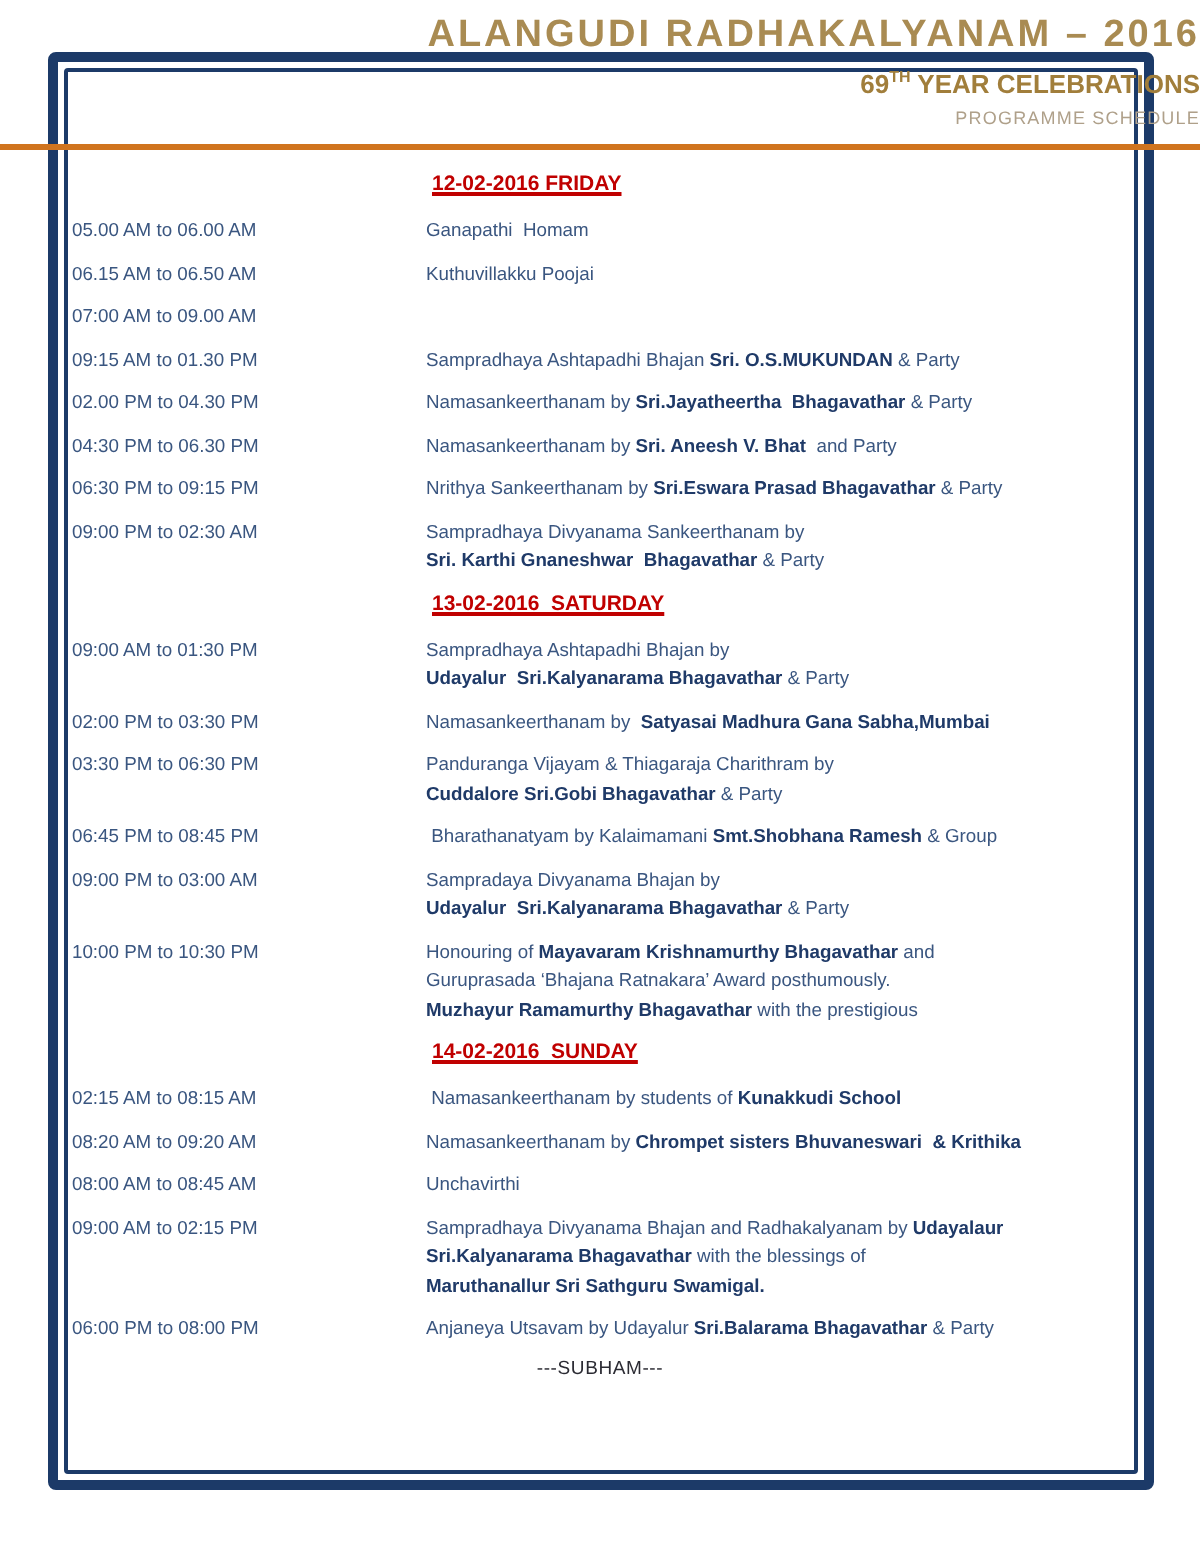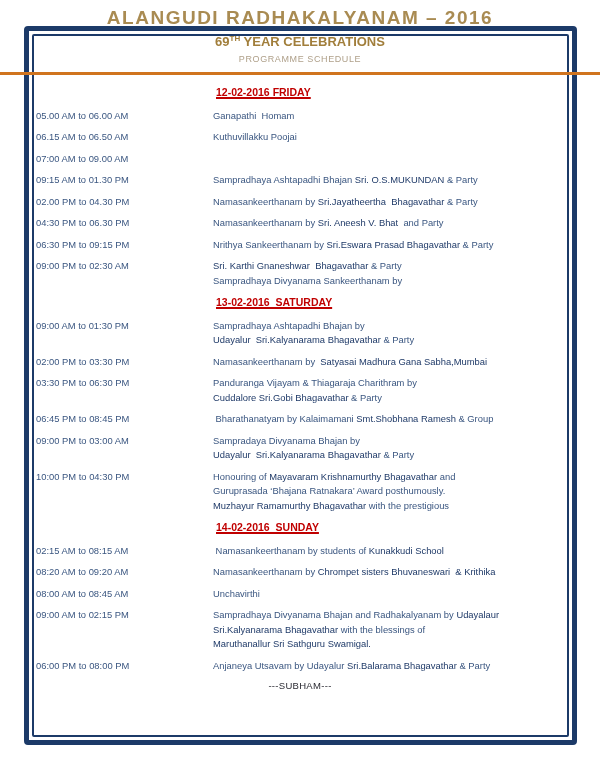--- a/index.html
+++ b/index.html
@@ -20,21 +20,21 @@
     position: absolute;
     inset: 3px;
     border: 2px solid var(--border_navy);
     border-radius: 2px;
   }
   .content {
     position: absolute;
     inset: 0;
     padding-top: 7px;
   }
-  .header { text-align: center; }
+  .header { text-align: right; }
   .doc-title {
     font-size: 19px;
     font-weight: bold;
     letter-spacing: 1.5px;
     color: var(--title_gold);
     line-height: 22px;
   }
   .celebration-line {
     font-size: 13px;
     font-weight: bold;
@@ -69,21 +69,21 @@
     white-space: pre-wrap;
   }
   .desc {
     flex: 1;
     font-size: 9.4px;
     line-height: 14.5px;
     color: var(--body_navy);
   }
   .desc-line { white-space: pre-wrap; }
   .desc .bold, .footer-line .bold {
-    font-weight: normal;
+    font-weight: bold;
     color: var(--bold_navy);
   }
   .date-heading-label {
     display: inline-block;
     font-size: 10.5px;
     font-weight: bold;
     color: var(--date_red);
     text-decoration: underline;
     text-decoration-thickness: 1.5px;
     line-height: 15px;
@@ -157,22 +157,22 @@
       </div>
       <div class="row">
         <div class="time">06:30 PM to 09:15 PM</div>
         <div class="desc">
           <div class="desc-line"><span>Nrithya Sankeerthanam by </span><span class="bold">Sri.Eswara Prasad Bhagavathar</span><span> &amp; Party</span></div>
         </div>
       </div>
       <div class="row">
         <div class="time">09:00 PM to 02:30 AM</div>
         <div class="desc">
+          <div class="desc-line"><span>Sampradhaya Divyanama Sankeerthanam by</span></div>
           <div class="desc-line"><span class="bold">Sri. Karthi Gnaneshwar  Bhagavathar</span><span> &amp; Party</span></div>
-          <div class="desc-line"><span>Sampradhaya Divyanama Sankeerthanam by</span></div>
         </div>
       </div>
       <div class="row heading-row">
         <div class="time"></div>
         <div class="desc"><span class="date-heading-label">13-02-2016  SATURDAY</span></div>
       </div>
       <div class="row">
         <div class="time">09:00 AM to 01:30 PM</div>
         <div class="desc">
           <div class="desc-line"><span>Sampradhaya Ashtapadhi Bhajan by</span></div>
@@ -199,21 +199,21 @@
         </div>
       </div>
       <div class="row">
         <div class="time">09:00 PM to 03:00 AM</div>
         <div class="desc">
           <div class="desc-line"><span>Sampradaya Divyanama Bhajan by</span></div>
           <div class="desc-line"><span class="bold">Udayalur  Sri.Kalyanarama Bhagavathar</span><span> &amp; Party</span></div>
         </div>
       </div>
       <div class="row">
-        <div class="time">10:00 PM to 04:30 PM</div>
+        <div class="time">10:00 PM to 10:30 PM</div>
         <div class="desc">
           <div class="desc-line"><span>Honouring of </span><span class="bold">Mayavaram Krishnamurthy Bhagavathar</span><span> and</span></div>
           <div class="desc-line"><span>Guruprasada ‘Bhajana Ratnakara’ Award posthumously.</span></div>
           <div class="desc-line"><span class="bold">Muzhayur Ramamurthy Bhagavathar</span><span> with the prestigious</span></div>
         </div>
       </div>
       <div class="row heading-row">
         <div class="time"></div>
         <div class="desc"><span class="date-heading-label">14-02-2016  SUNDAY</span></div>
       </div>

